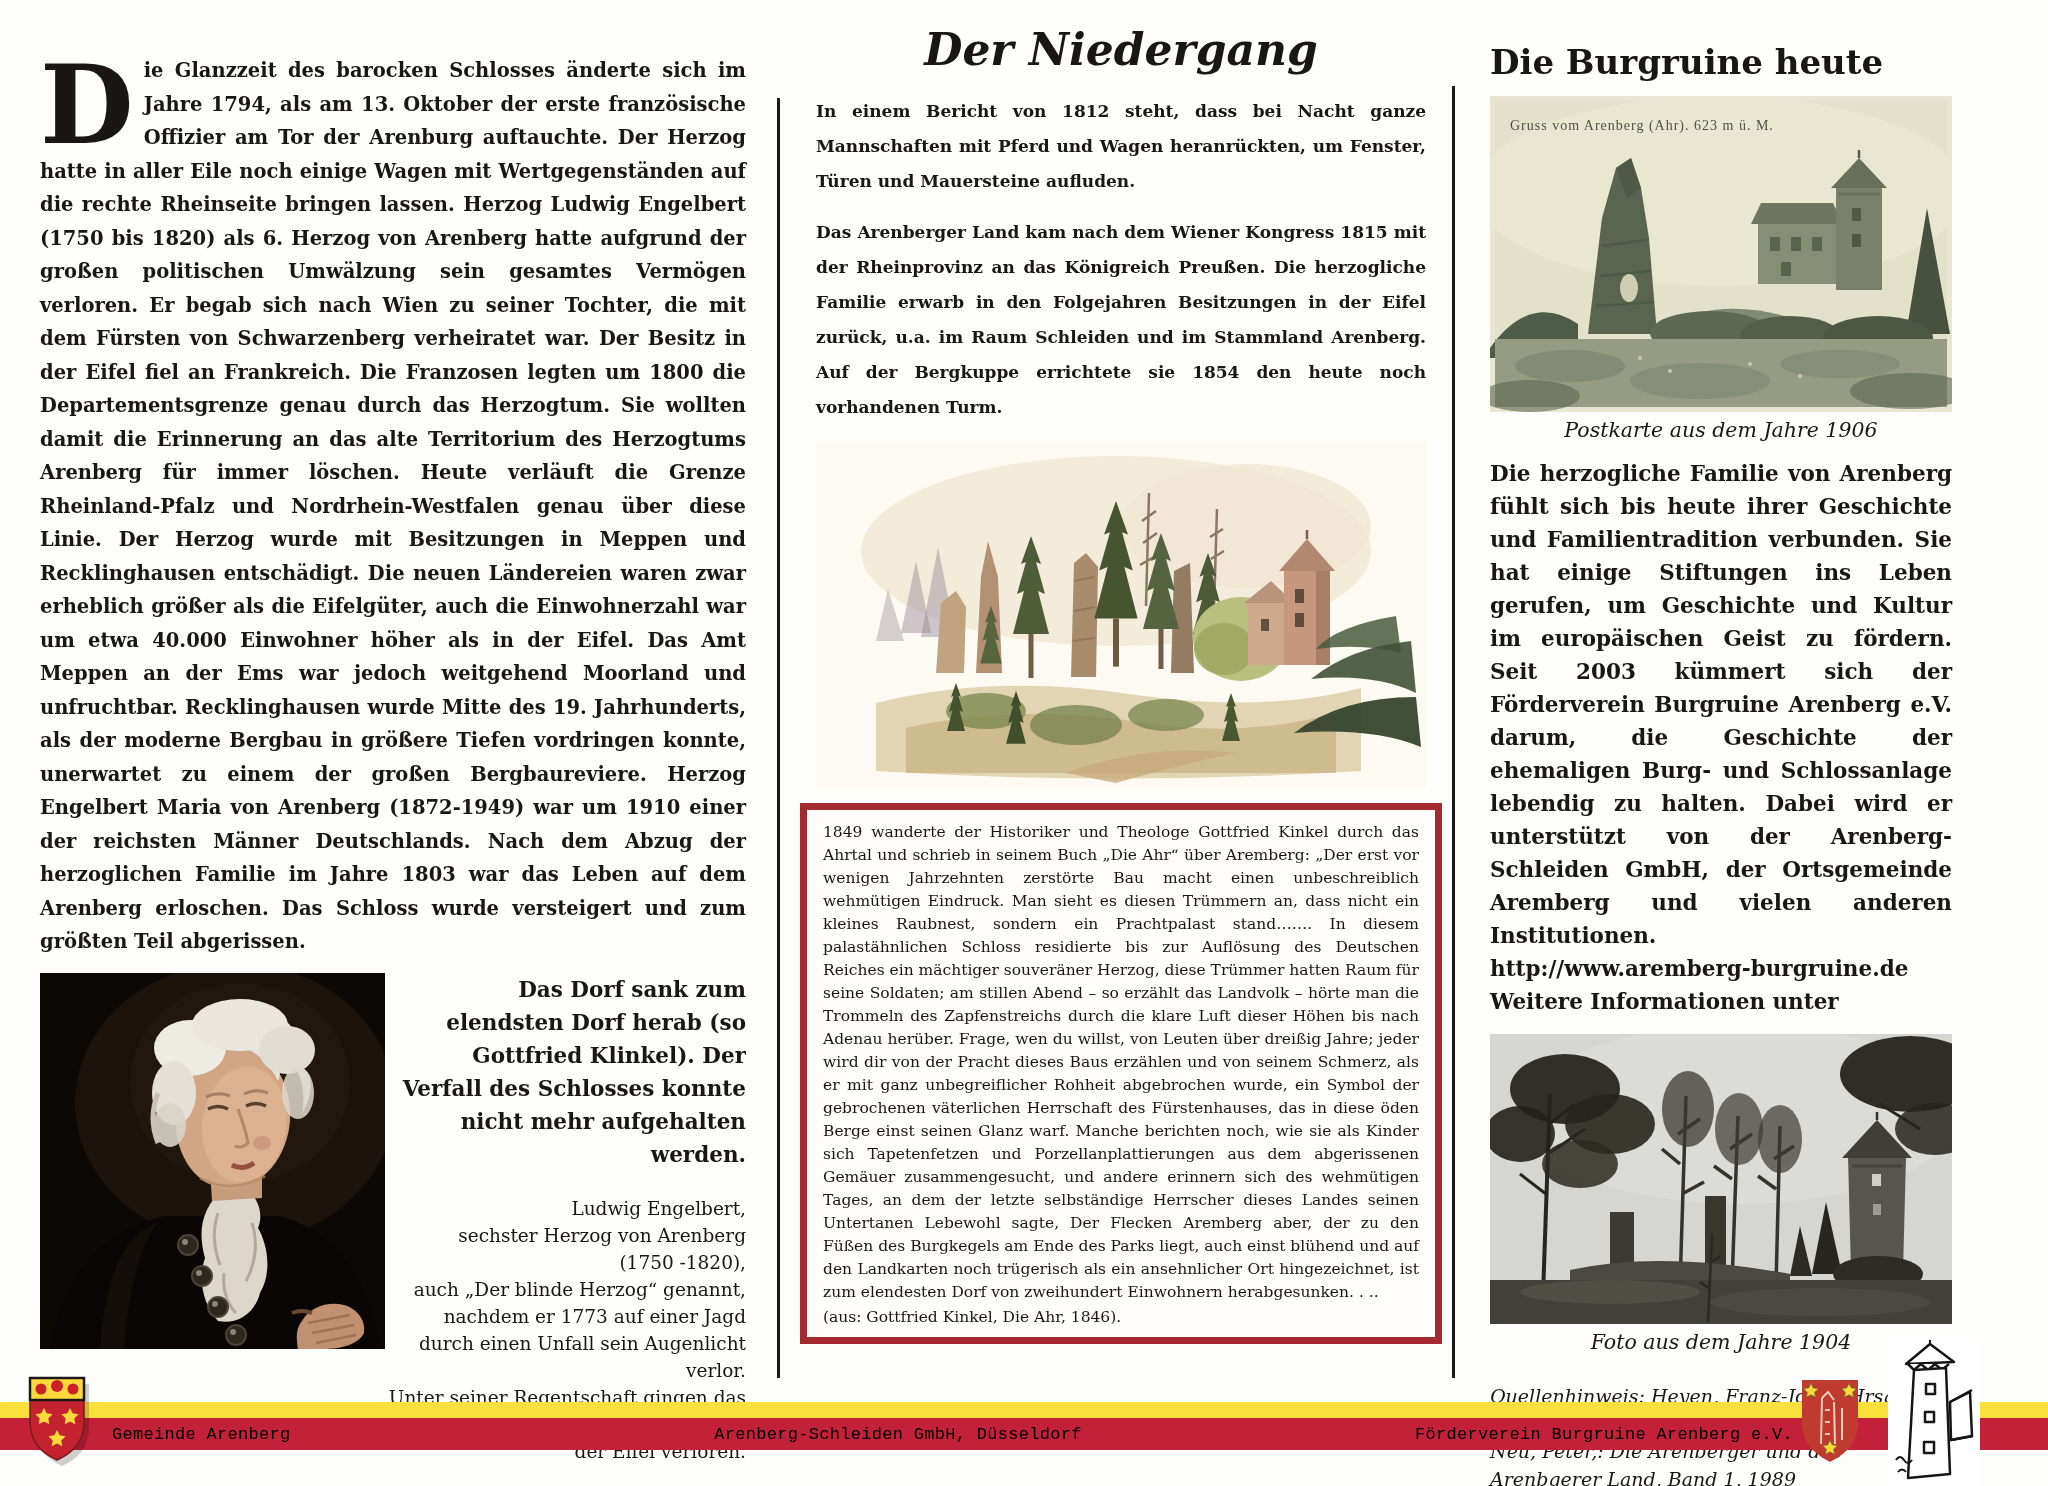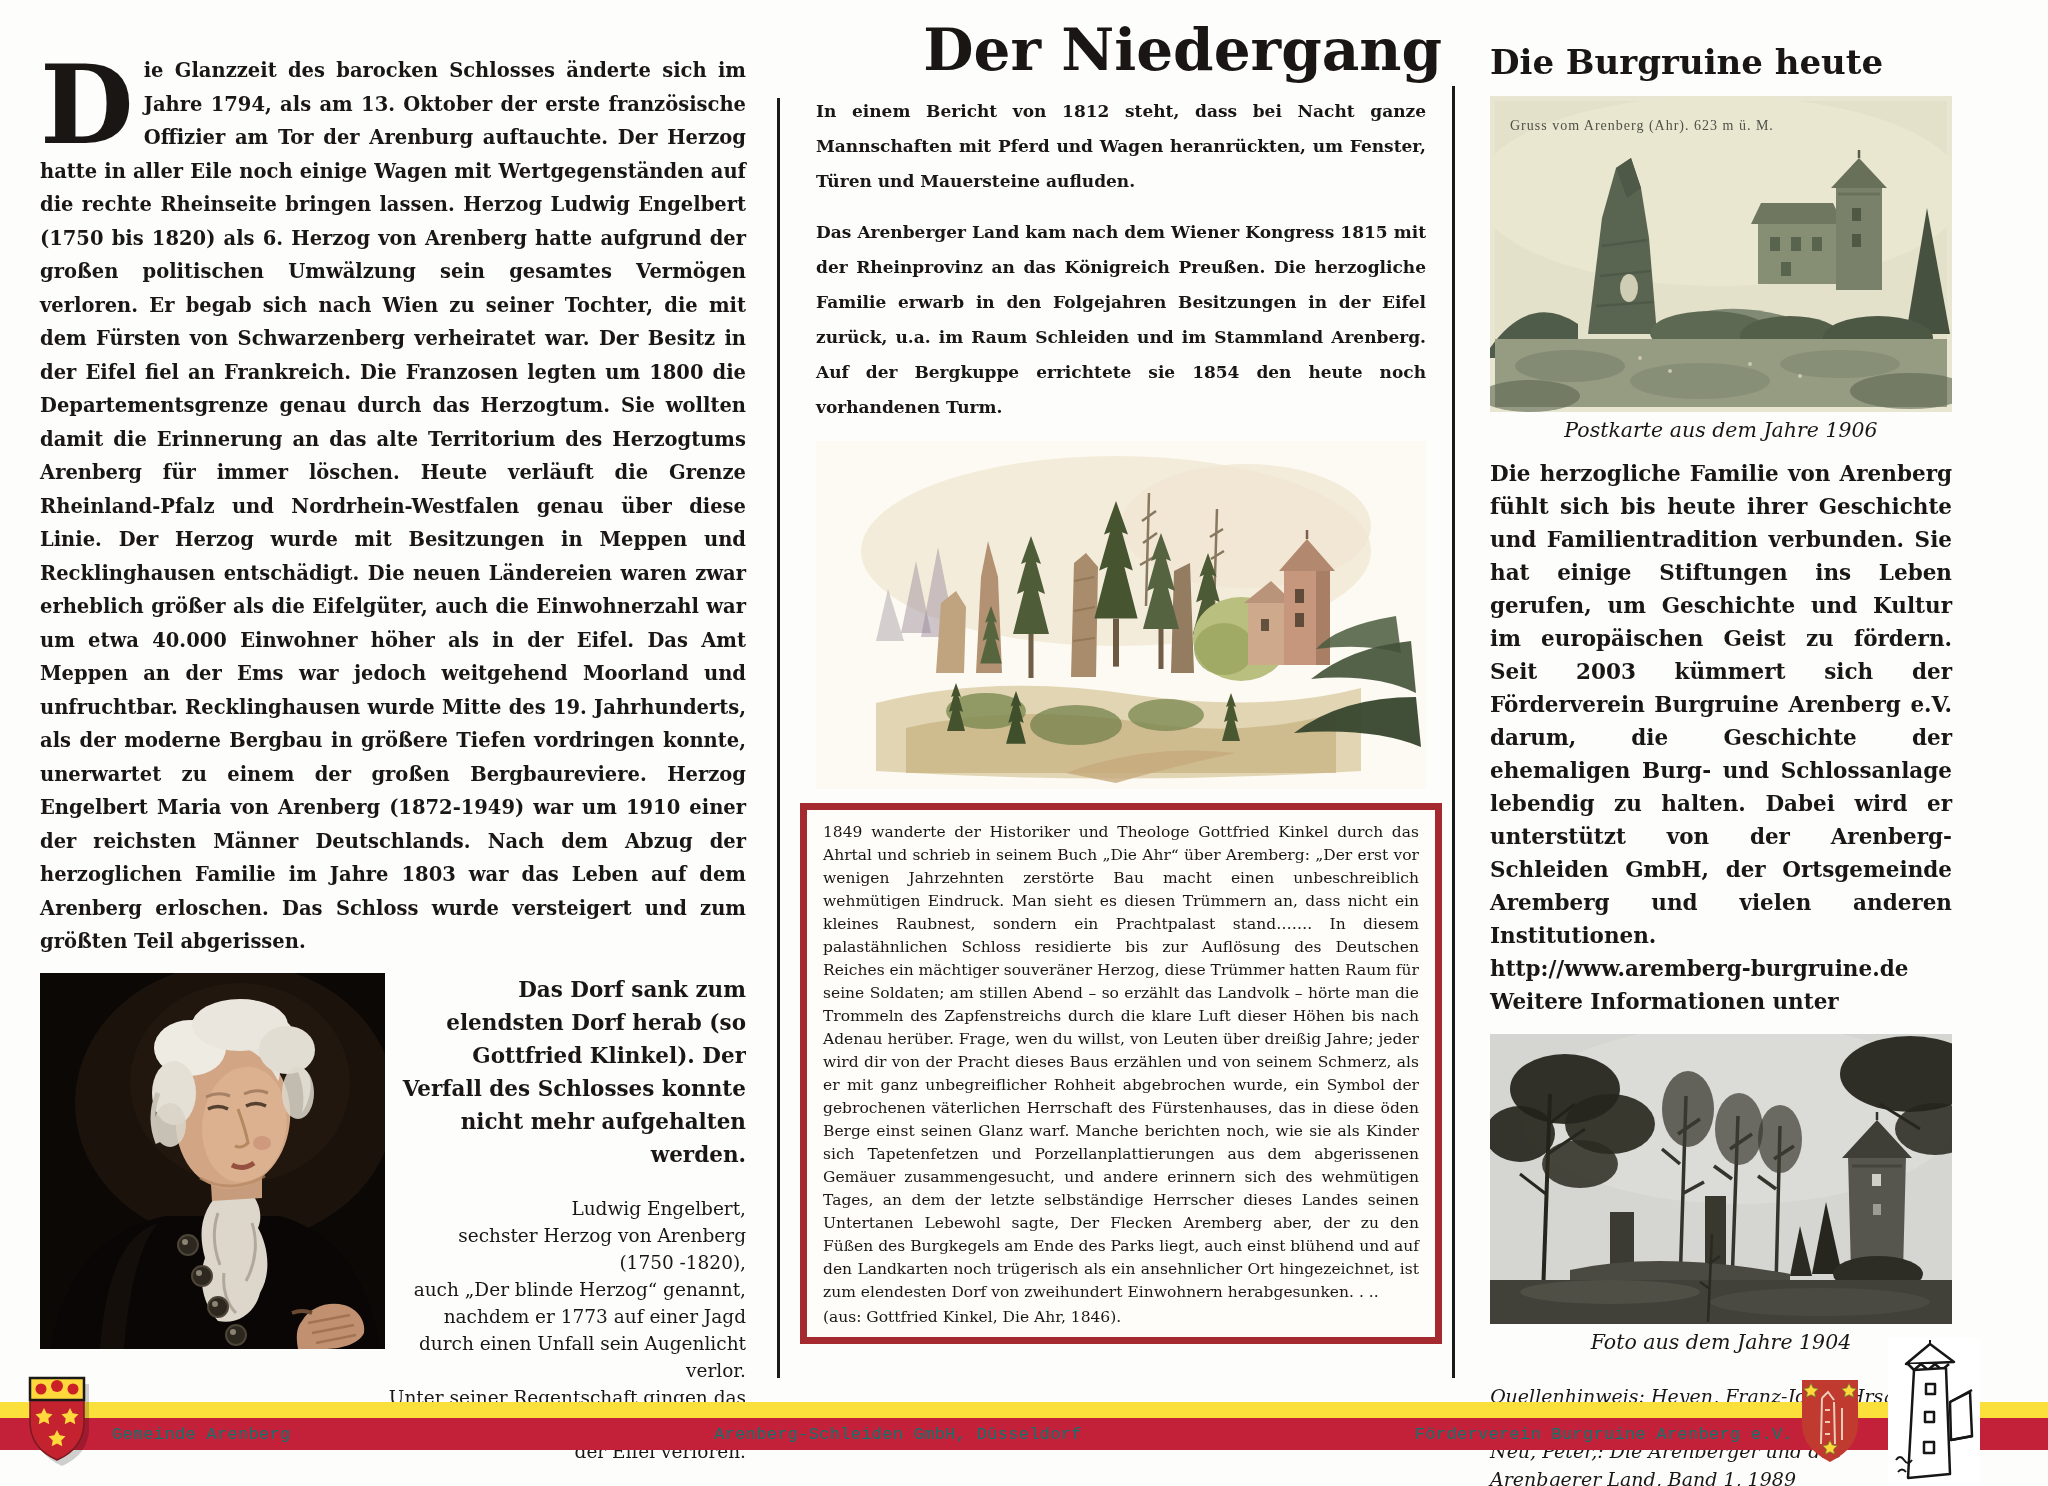--- a/index.html
+++ b/index.html
@@ -15,39 +15,39 @@
   #col-right{position:absolute;left:1490px;top:42px;width:462px;}
 
   .body-bold{font-weight:700;font-size:19.5px;line-height:33.5px;text-align:justify;}
   .dropcap{float:left;font-weight:700;font-size:108px;line-height:90px;padding:6px 10px 0 0;}
 
   .portrait-block{margin-top:14px;overflow:hidden;text-align:right;}
   .portrait-block svg{float:left;margin-right:16px;}
   .wrap-text{font-weight:700;font-size:21.5px;line-height:33px;}
   .portrait-caption{font-size:18.5px;line-height:27px;margin-top:24px;white-space:pre-line;}
 
-  #mid-title{font-weight:700;font-size:58px;line-height:52px;text-align:right;margin:24px 0 18px 0;}
+  #mid-title{font-weight:700;font-size:44px;line-height:52px;text-align:center;margin:24px 0 18px 0;font-style:italic;}
   .mid-para{font-weight:700;font-size:17px;line-height:35px;text-align:justify;margin:16px;}
   #watercolor{display:block;margin:14px auto 0 auto;}
   .img-caption{font-style:italic;font-size:20.5px;line-height:29px;text-align:center;white-space:pre-line;margin-top:4px;}
   #quote-box{margin-top:14px;border:7px solid #a52a30;background:#fefdfa;padding:11px 16px 8px 16px;}
   #quote-text{font-size:15.5px;line-height:23px;text-align:justify;}
   #quote-source{font-size:15.5px;line-height:23px;margin-top:2px;}
 
   #right-heading{font-weight:700;font-size:34px;line-height:40px;margin:0;}
   #postcard{display:block;margin-top:14px;}
   #photo1910{display:block;margin-top:16px;}
   .right-para{font-weight:700;font-size:21.5px;line-height:33px;text-align:justify;margin-top:12px;}
   .right-line{font-weight:700;font-size:21.5px;line-height:33px;}
   .right-sources{font-style:italic;font-size:19px;line-height:27.5px;margin-top:26px;white-space:pre-line;}
 
   
   #stripe-yellow{position:absolute;left:0;top:1402px;width:2048px;height:16px;background:#fbdf3b;z-index:1;}
   #stripe-red{position:absolute;left:0;top:1418px;width:2048px;height:32px;background:#c3203a;z-index:1;}
-  .footer-label{position:absolute;top:1422px;z-index:2;color:#0f766e;
+  .footer-label{position:absolute;top:1422px;z-index:2;color:#000000;
                 font-family:"Liberation Mono",monospace;font-size:17px;line-height:25px;letter-spacing:0.3px;}
   #footer-left-label{left:112px;}
   #footer-center-label{left:0;width:1796px;text-align:center;}
   #footer-right-label{left:1415px;}
   #crest-left{position:absolute;left:24px;top:1372px;z-index:3;}
   #tower-whitebox{position:absolute;left:1888px;top:1338px;width:92px;height:148px;background:#ffffff;z-index:2;}
   #tower-drawing{position:absolute;left:1892px;top:1340px;z-index:3;}
   #crest-right{position:absolute;left:1798px;top:1378px;z-index:3;}
 </style>
 </head>

